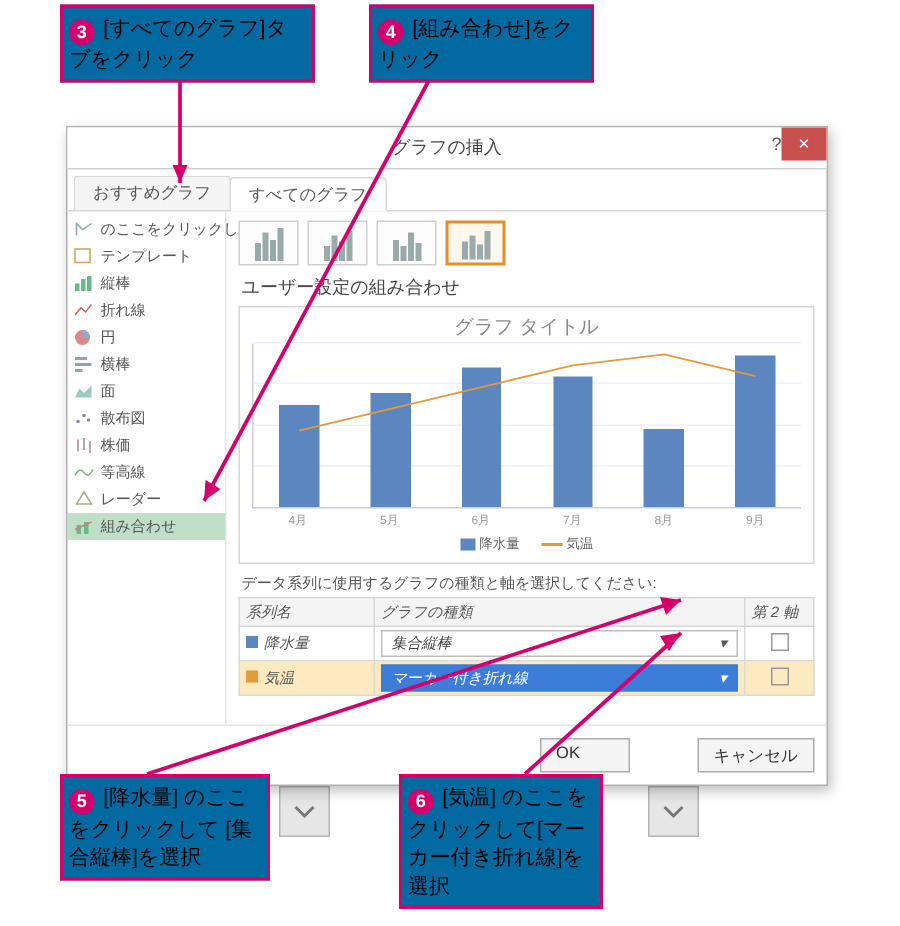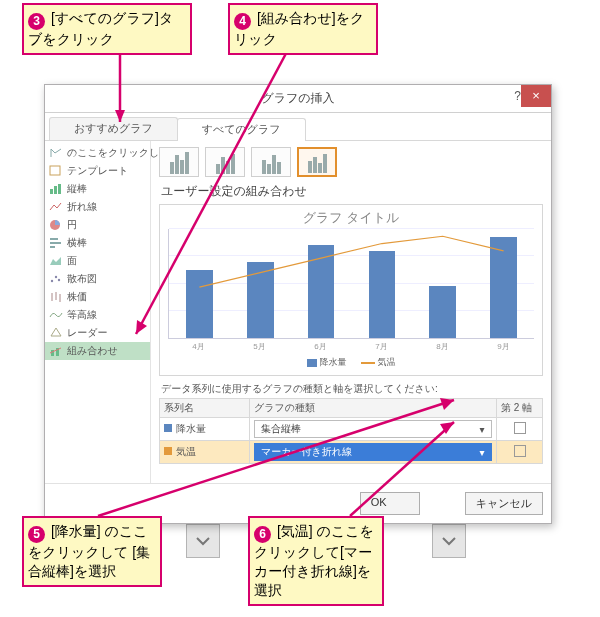--- a/index.html
+++ b/index.html
@@ -10,25 +10,26 @@
     font-family: "Meiryo", "Hiragino Sans", sans-serif;
     font-size: 11px;
     position: relative;
     overflow: hidden;
   }
 
   
   .callout {
     position: absolute;
     border: 2.5px solid #d6006c;
-    background: #fef9c3;
+    background: #0369a1;
     padding: 4px 6px 4px 4px;
     font-size: 14px;
     line-height: 1.35;
     z-index: 30;
+    margin-left: 18px;
   }
   .callout .num {
     display: inline-block;
     width: 17px; height: 17px;
     background: #d6006c;
     color: #fff;
     border-radius: 50%;
     text-align: center;
     font-size: 12px;
     font-weight: bold;
@@ -71,21 +72,21 @@
     position:absolute; right:0; top:0; width:30px; height:22px;
     background:#c8504f; color:#fff; text-align:center; line-height:22px;
     font-size:13px;
   }
 
   .tabs {
     display:flex; gap:0; padding:4px 4px 0 4px;
     border-bottom:1px solid #d8d8d8;
   }
   .tab {
-    padding:3px 24px 4px; font-size:11px; color:#555;
+    padding:3px 12px 4px; font-size:11px; color:#555;
     border:1px solid #d8d8d8; border-bottom:none;
     background:#f4f4f4; border-radius:3px 3px 0 0;
     margin-right:-1px;
   }
   .tab.active { background:#fff; position:relative; top:1px;}
 
   .body {
     display:flex;
     min-height: 342px;
   }
@@ -123,21 +124,21 @@
   .charttitle { text-align:center; font-size:13px; color:#888; margin-bottom:2px;}
   .plot { position:relative; height:110px; border-left:1px solid #ccd; border-bottom:1px solid #ccd; margin:0 4px;}
   .grid { position:absolute; left:0; right:0; border-top:1px solid #eef;}
   .bar { position:absolute; bottom:0; width:24px; background:#5b86bf;}
   .xlabels { display:flex; justify-content:space-around; font-size:8px; color:#999; margin:2px 4px 0;}
   .legend { display:flex; justify-content:center; gap:14px; font-size:9px; color:#666; padding:4px 0 6px;}
   .lg-box { width:10px; height:8px; display:inline-block; vertical-align:middle; margin-right:3px;}
   .lg-line { width:14px; height:0; border-top:2px solid #e39a3b; display:inline-block; vertical-align:middle; margin-right:3px;}
 
   .instr { font-size:10px; color:#555; margin:6px 0 2px 2px;}
-  .tbl { width:100%; border-collapse:collapse; font-size:10px;}
+  .tbl { width:100%; border-collapse:collapse; font-size:10px;font-style:italic;}
   .tbl th, .tbl td { border:1px solid #d8d8d8; padding:2px 4px; text-align:left; color:#555;}
   .tbl th { background:#f4f4f4; font-weight:normal;}
   .combo {
     display:flex; align-items:center; justify-content:space-between;
     border:1px solid #bdbdbd; background:#fff; height:18px; padding:0 2px 0 6px;
     font-size:10px; color:#444;
   }
   .combo.hl { background:#3b7dd8; color:#fff; border-color:#3b7dd8;}
   .combo .dd { width:14px; text-align:center; color:#555;}
   .combo.hl .dd { color:#fff;}

